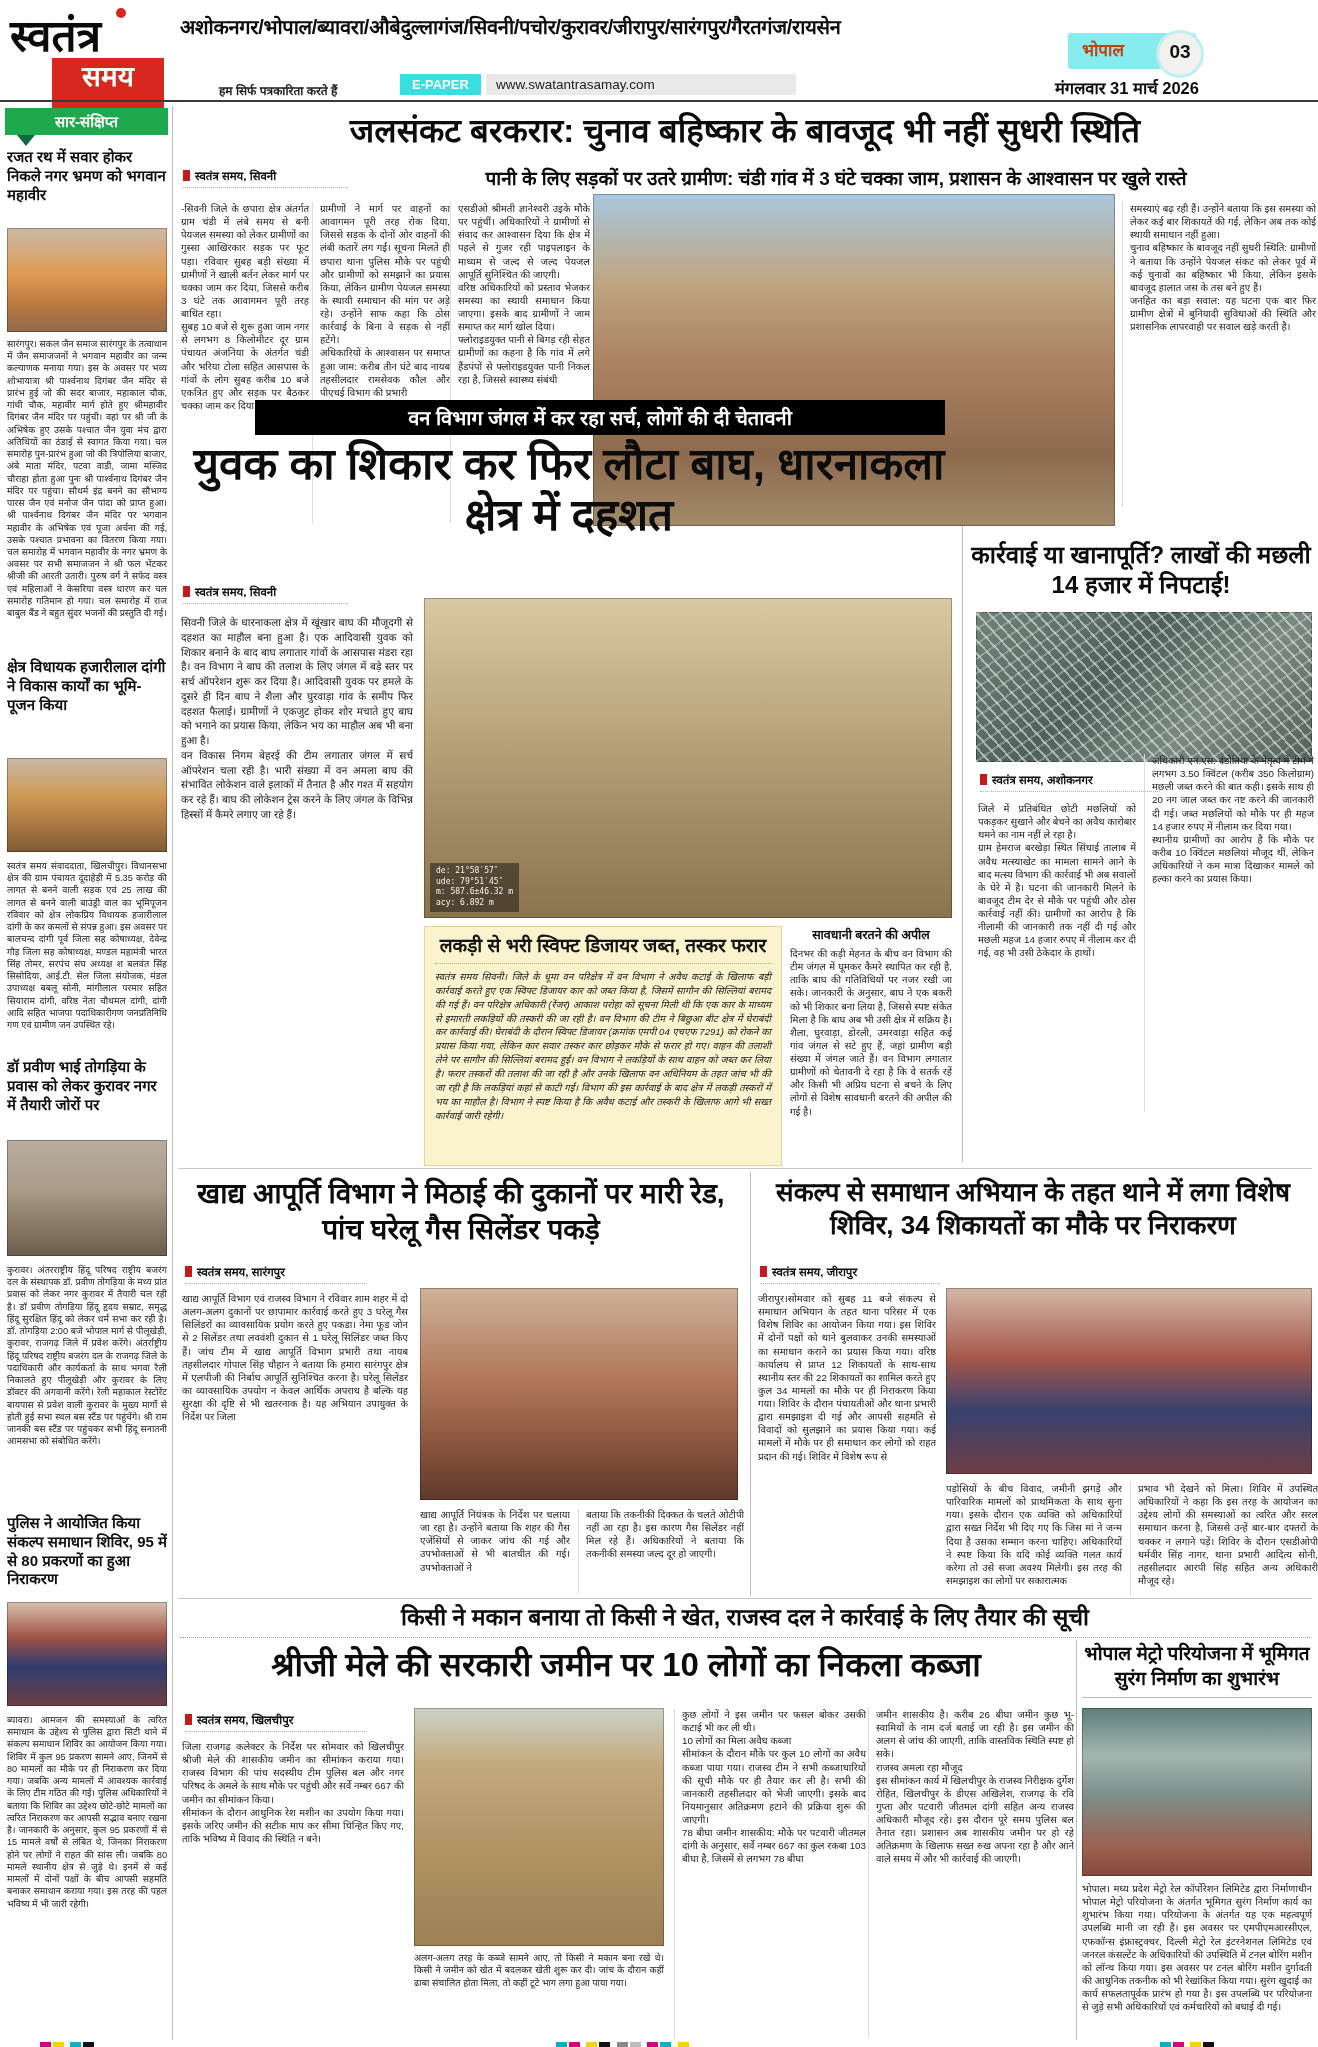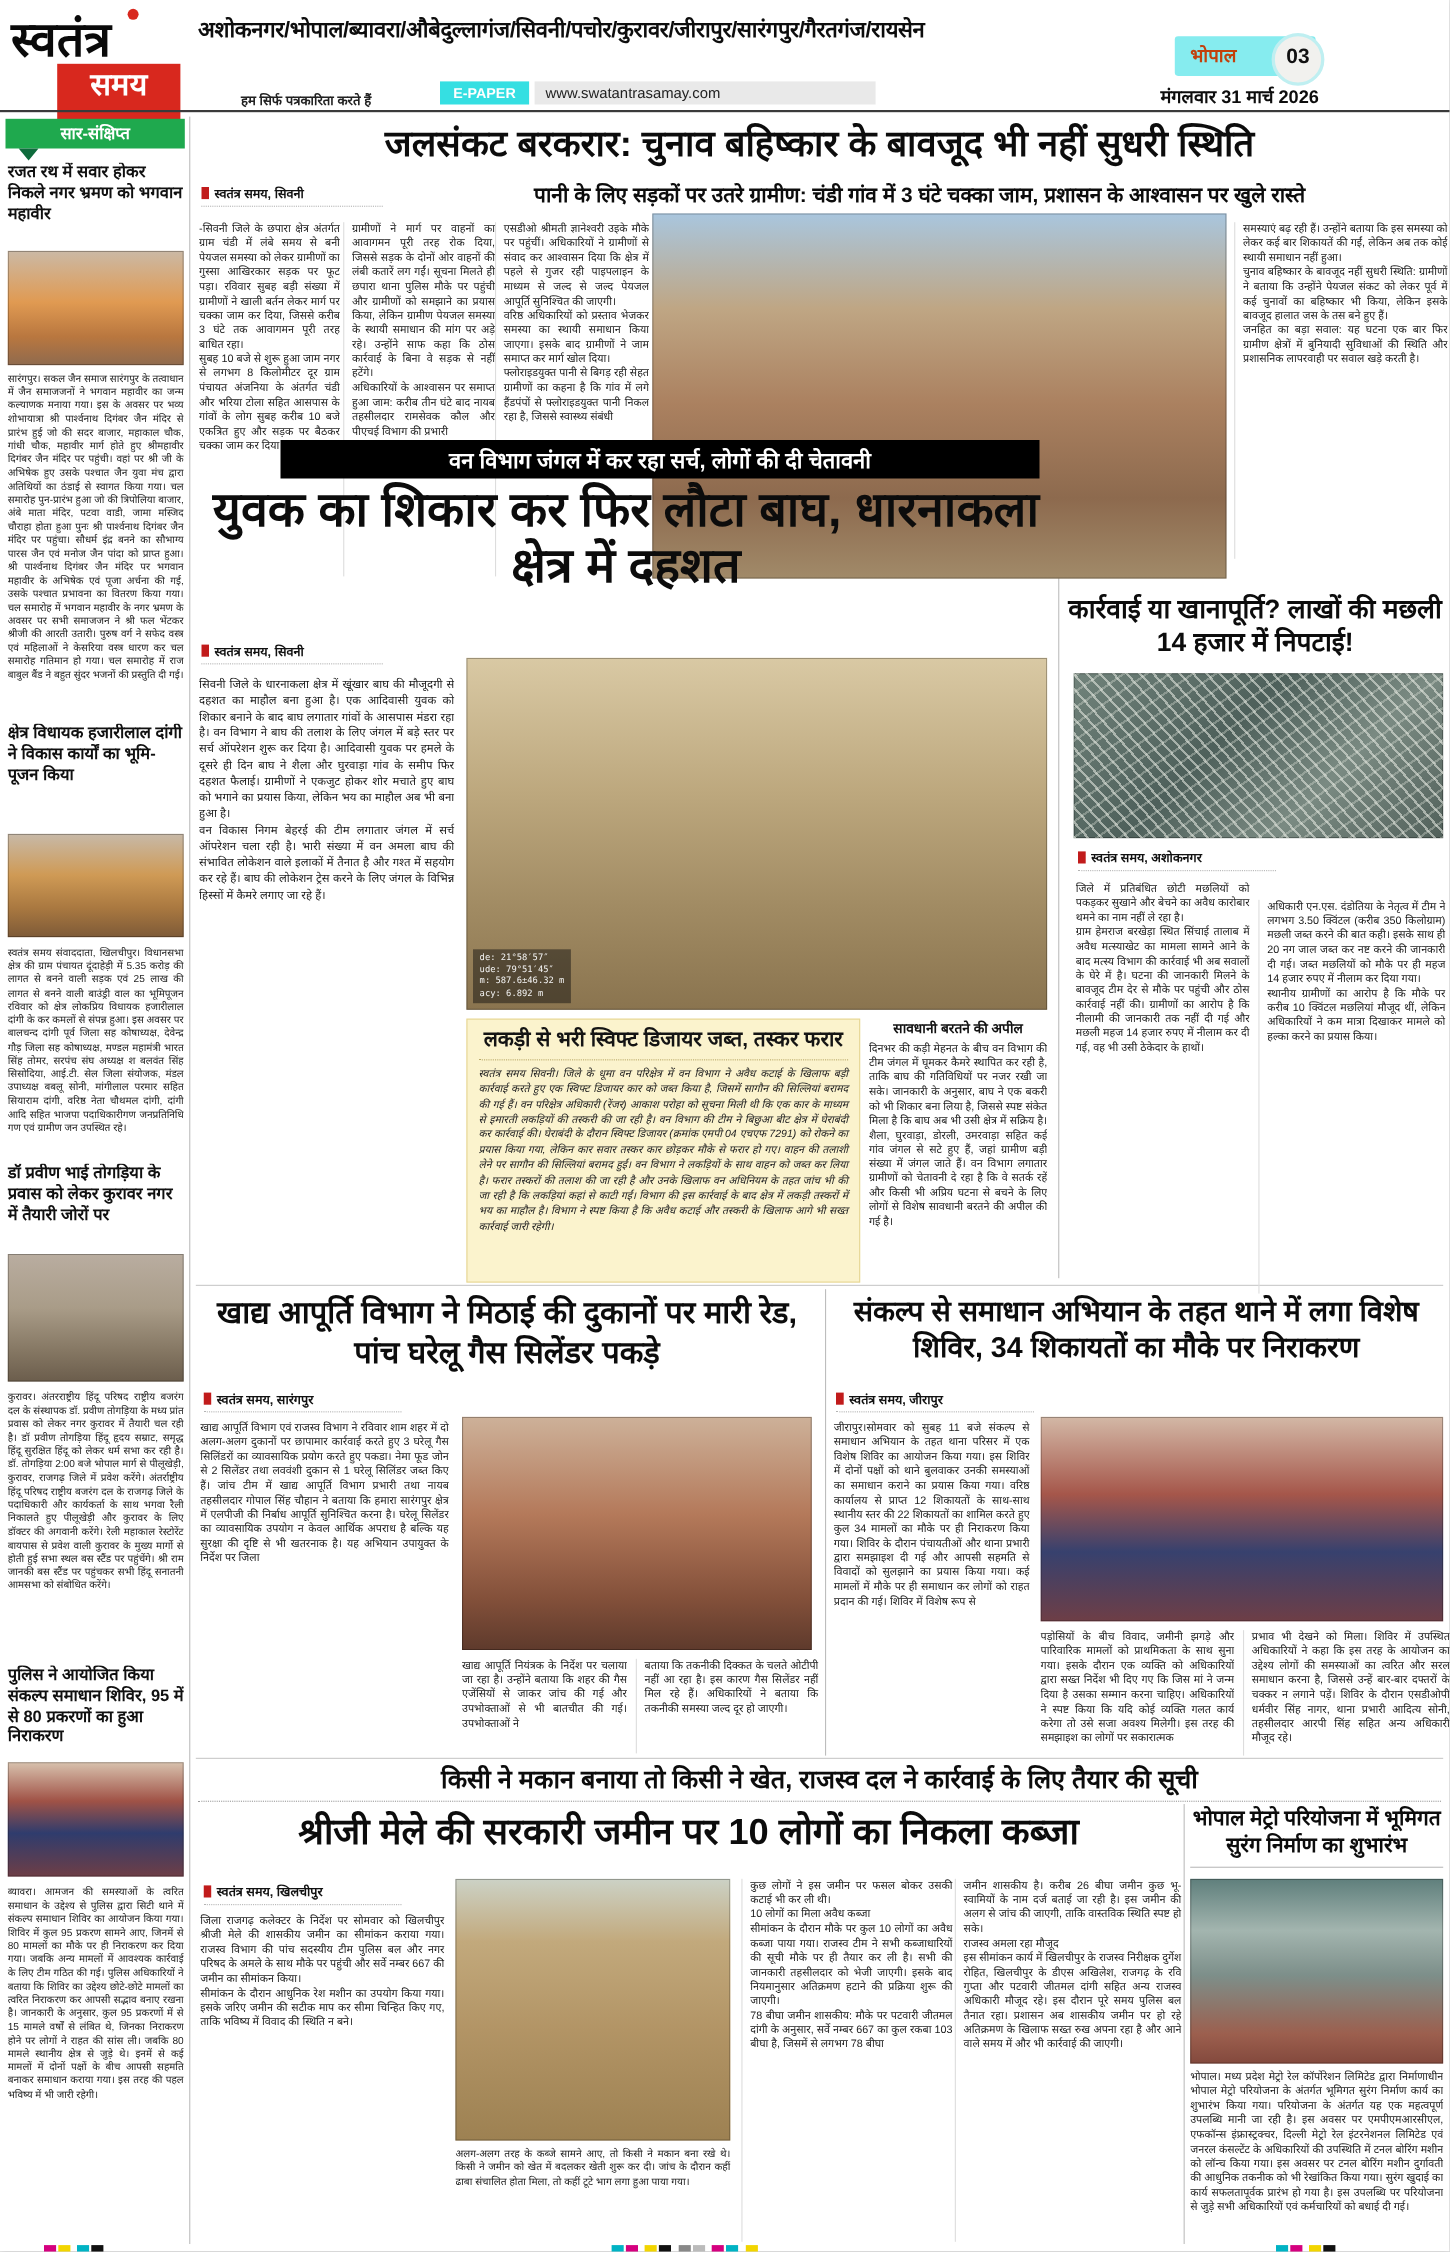--- a/index.html
+++ b/index.html
@@ -137,21 +137,21 @@
   </div>
 
   <div class="abs hl" style="left:970px;top:540px;width:342px;font-size:24px;line-height:1.25;">कार्रवाई या खानापूर्ति? लाखों की मछली 14 हजार में निपटाई!</div>
   <div class="ph ph-fish" style="left:976px;top:612px;width:336px;height:150px;"></div>
   <div class="abs by" style="left:980px;top:772px;width:180px;">
     <i></i>
       <span>स्वतंत्र समय, अशोकनगर</span>
   </div>
   <div class="abs bt" style="left:978px;top:802px;width:158px;height:358px;">जिले में प्रतिबंधित छोटी मछलियों को पकड़कर सुखाने और बेचने का अवैध कारोबार थमने का नाम नहीं ले रहा है।
 ग्राम हेमराज बरखेड़ा स्थित सिंचाई तालाब में अवैध मत्स्याखेट का मामला सामने आने के बाद मत्स्य विभाग की कार्रवाई भी अब सवालों के घेरे में है। घटना की जानकारी मिलने के बावजूद टीम देर से मौके पर पहुंची और ठोस कार्रवाई नहीं की। ग्रामीणों का आरोप है कि नीलामी की जानकारी तक नहीं दी गई और मछली महज 14 हजार रुपए में नीलाम कर दी गई, वह भी उसी ठेकेदार के हाथों।</div>
-  <div class="abs bt lr" style="left:1144px;top:818px;width:162px;height:358px;">अधिकारी एन.एस. दंडोतिया के नेतृत्व में टीम ने लगभग 3.50 क्विंटल (करीब 350 किलोग्राम) मछली जब्त करने की बात कही। इसके साथ ही 20 नग जाल जब्त कर नष्ट करने की जानकारी दी गई। जब्त मछलियों को मौके पर ही महज 14 हजार रुपए में नीलाम कर दिया गया।
+  <div class="abs bt lr" style="left:1144px;top:754px;width:162px;height:358px;">अधिकारी एन.एस. दंडोतिया के नेतृत्व में टीम ने लगभग 3.50 क्विंटल (करीब 350 किलोग्राम) मछली जब्त करने की बात कही। इसके साथ ही 20 नग जाल जब्त कर नष्ट करने की जानकारी दी गई। जब्त मछलियों को मौके पर ही महज 14 हजार रुपए में नीलाम कर दिया गया।
 स्थानीय ग्रामीणों का आरोप है कि मौके पर करीब 10 क्विंटल मछलियां मौजूद थीं, लेकिन अधिकारियों ने कम मात्रा दिखाकर मामले को हल्का करने का प्रयास किया।</div>
 
   <div class="abs hl" style="left:180px;top:1176px;width:562px;font-size:28px;line-height:1.28;">खाद्य आपूर्ति विभाग ने मिठाई की दुकानों पर मारी रेड, पांच घरेलू गैस सिलेंडर पकड़े</div>
   <div class="abs by" style="left:185px;top:1264px;width:180px;">
     <i></i>
       <span>स्वतंत्र समय, सारंगपुर</span>
   </div>
   <div class="abs bt" style="left:182px;top:1292px;width:226px;height:302px;">खाद्य आपूर्ति विभाग एवं राजस्व विभाग ने रविवार शाम शहर में दो अलग-अलग दुकानों पर छापामार कार्रवाई करते हुए 3 घरेलू गैस सिलिंडरों का व्यावसायिक प्रयोग करते हुए पकडा। नेमा फूड जोन से 2 सिलेंडर तथा लववंशी दुकान से 1 घरेलू सिलिंडर जब्त किए हैं। जांच टीम में खाद्य आपूर्ति विभाग प्रभारी तथा नायब तहसीलदार गोपाल सिंह चौहान ने बताया कि हमारा सारंगपुर क्षेत्र में एलपीजी की निर्बाध आपूर्ति सुनिश्चित करना है। घरेलू सिलेंडर का व्यावसायिक उपयोग न केवल आर्थिक अपराध है बल्कि यह सुरक्षा की दृष्टि से भी खतरनाक है। यह अभियान उपायुक्त के निर्देश पर जिला</div>
   <div class="ph ph-restaurant" style="left:420px;top:1288px;width:318px;height:212px;"></div>
   <div class="abs bt" style="left:420px;top:1508px;width:150px;height:86px;">खाद्य आपूर्ति नियंत्रक के निर्देश पर चलाया जा रहा है। उन्होंने बताया कि शहर की गैस एजेंसियों से जाकर जांच की गई और उपभोक्ताओं से भी बातचीत की गई। उपभोक्ताओं ने</div>

